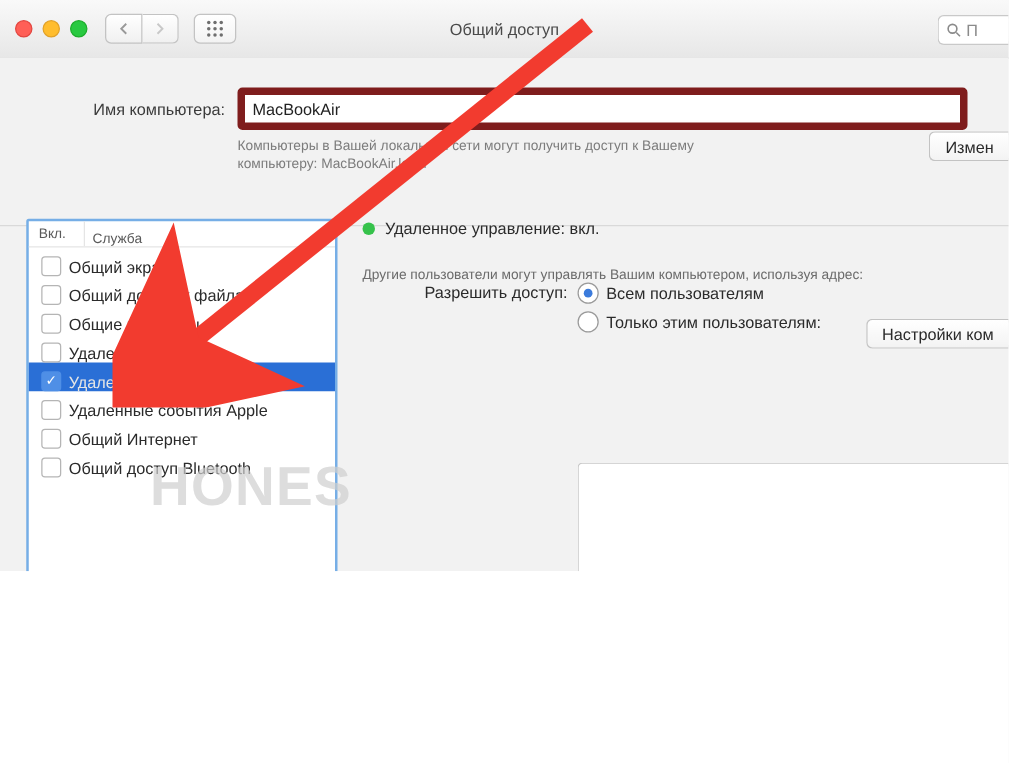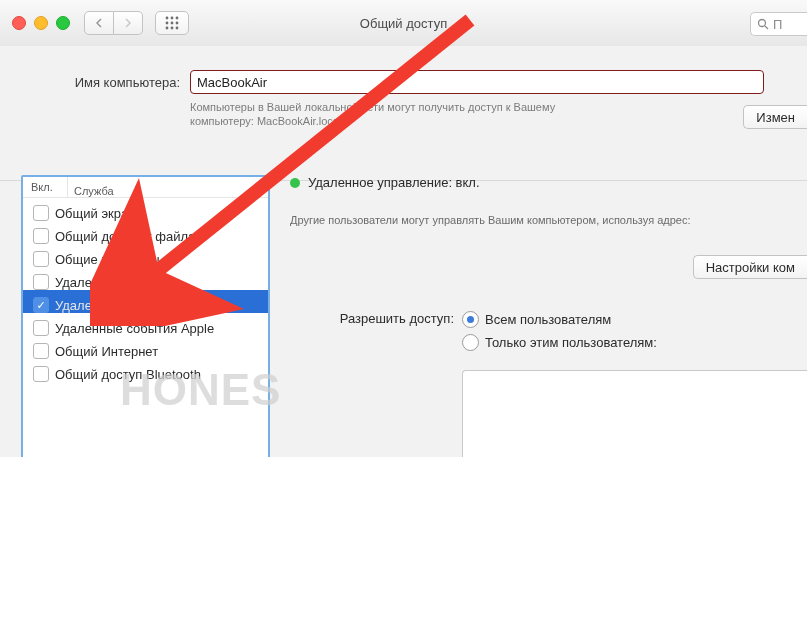--- a/index.html
+++ b/index.html
@@ -16,42 +16,42 @@
 .nav-pair .half:first-child{border-radius:5px 0 0 5px}
 .nav-pair .half:last-child{border-left:none;border-radius:0 5px 5px 0}
 .gridbtn{width:32px;color:#6f6f6f}
 .win-title{position:absolute;left:0;right:0;text-align:center;font-size:13px;color:#4a4a4a;pointer-events:none}
 .searchbox{position:absolute;right:0;top:12px;height:22px;width:50px;border:1px solid #c9c9c9;border-right:none;border-radius:5px 0 0 5px;background:#fff;display:flex;align-items:center;padding-left:6px;color:#8b8b8b;overflow:hidden}
 .searchbox svg{margin-right:4px;flex-shrink:0}
 
 .body-top{position:absolute;left:0;right:0;top:46px;height:110px;background:#f2f2f2;border-bottom:1px solid #d9d9d9;padding:24px 0 0 0}
 .row-name{display:flex;align-items:center}
 .row-name .lbl{width:180px;text-align:right;padding-right:10px;color:#3b3b3b;font-size:13px}
-.row-name input{flex:1;max-width:560px;height:22px;border:1px solid #7f1d1d;border-radius:4px;background:#fff;padding:0 6px;font-size:13px;color:#222}
+.row-name input{flex:1;max-width:560px;height:22px;border:6px solid #7f1d1d;border-radius:4px;background:#fff;padding:0 6px;font-size:13px;color:#222}
 .sub{margin:6px 0 0 190px;font-size:11px;line-height:14px;color:#7c7c7c;max-width:430px}
 .btn{position:absolute;height:22px;border:1px solid #c3c3c3;border-radius:5px;background:linear-gradient(#ffffff,#f3f3f3);display:flex;align-items:center;padding:0 12px;font-size:13px;color:#2b2b2b}
 .btn.edit{right:0;top:105px;border-right:none;border-radius:5px 0 0 5px}
 .btn.settings{right:0;top:255px;border-right:none;border-radius:5px 0 0 5px}
 .btn.params{right:0;top:500px;border-right:none;border-radius:5px 0 0 5px}
 
 .svc-panel{position:absolute;left:21px;top:175px;width:245px;height:345px;background:#fff;border:2px solid #76aee6;border-radius:2px}
 .svc-head{display:flex;height:20px;border-bottom:1px solid #e5e5e5;font-size:11px;color:#5a5a5a;align-items:flex-end}
 .svc-head .h1{width:36px;padding-left:8px;border-right:1px solid #e5e5e5;height:100%;display:flex;align-items:center}
 .svc-head .h2{padding-left:6px}
 .svc-row{display:flex;align-items:flex-end;height:23px;font-size:13px;color:#2b2b2b}
 .svc-row.sel{background:#2a6fd6;color:#e5e5e5}
 .svc-row .cb{width:14px;height:14px;margin:0 6px 0 10px;border:1px solid #b5b5b5;border-radius:3px;background:#fff;flex-shrink:0;display:flex;align-items:center;justify-content:center}
 .svc-row.sel .cb{background:#4f8fe6;border-color:#4f8fe6}
 .svc-row.sel .cb::after{content:"✓";color:#fff;font-size:11px;line-height:1}
 
 .right{position:absolute;left:290px;right:0;top:175px}
 .status-line{display:flex;align-items:center;font-size:13px;color:#2b2b2b}
 .status-dot{width:10px;height:10px;border-radius:50%;background:#36c24b;margin-right:8px}
 .status-sub{margin-top:24px;font-size:11px;color:#6b6b6b}
-.allow{margin-top:85px;display:flex;align-items:flex-start}
+.allow{display:flex;align-items:flex-start}
 .allow .albl{width:164px;text-align:right;padding-right:8px;font-size:13px;color:#2b2b2b}
 .radio-col{display:flex;flex-direction:column;gap:6px}
 .radio-row{display:flex;align-items:center;font-size:13px;color:#2b2b2b}
 .radio{width:15px;height:15px;border-radius:50%;border:1px solid #9a9a9a;margin-right:6px;background:#fff;display:flex;align-items:center;justify-content:center}
 .radio.on::after{content:"";width:7px;height:7px;border-radius:50%;background:#3b7bdc}
 .userbox{position:absolute;left:462px;top:370px;right:0;height:118px;background:#fff;border:1px solid #c9c9c9;border-right:none;border-radius:4px 0 0 4px}
 .plusminus{position:absolute;left:462px;top:495px;display:flex}
 .plusminus .pm{width:24px;height:22px;border:1px solid #c3c3c3;background:linear-gradient(#fff,#f0f0f0);display:flex;align-items:center;justify-content:center;color:#888;font-size:15px}
 .plusminus .pm:first-child{border-radius:5px 0 0 5px}
 .plusminus .pm:last-child{border-left:none;border-radius:0 5px 5px 0}

